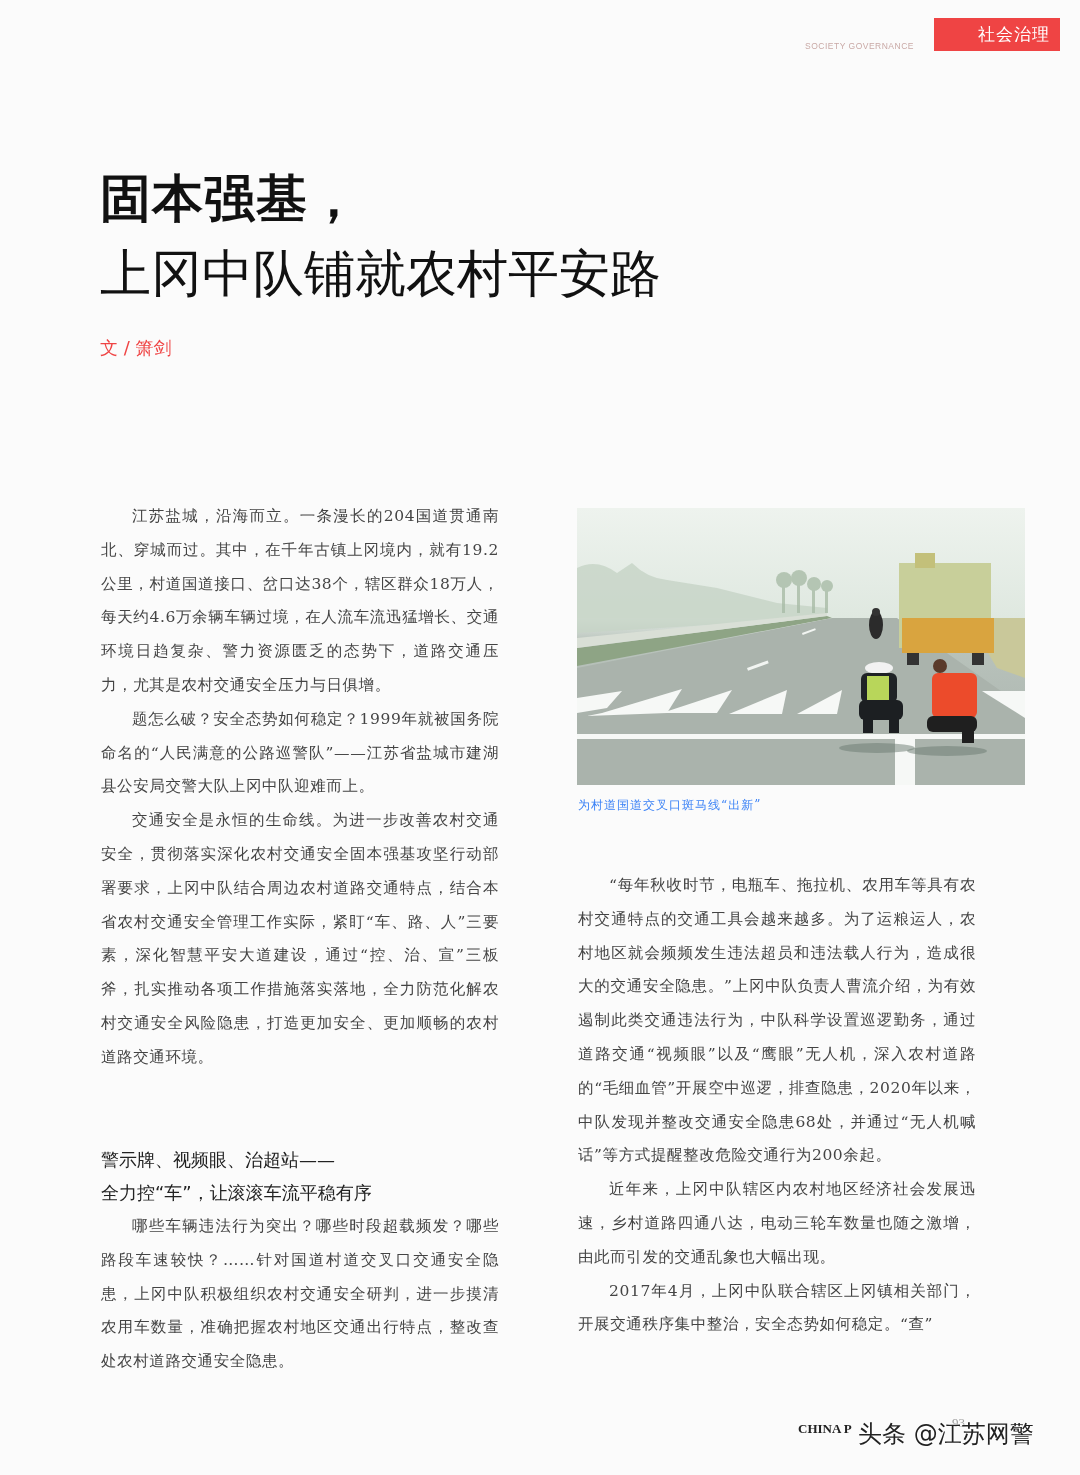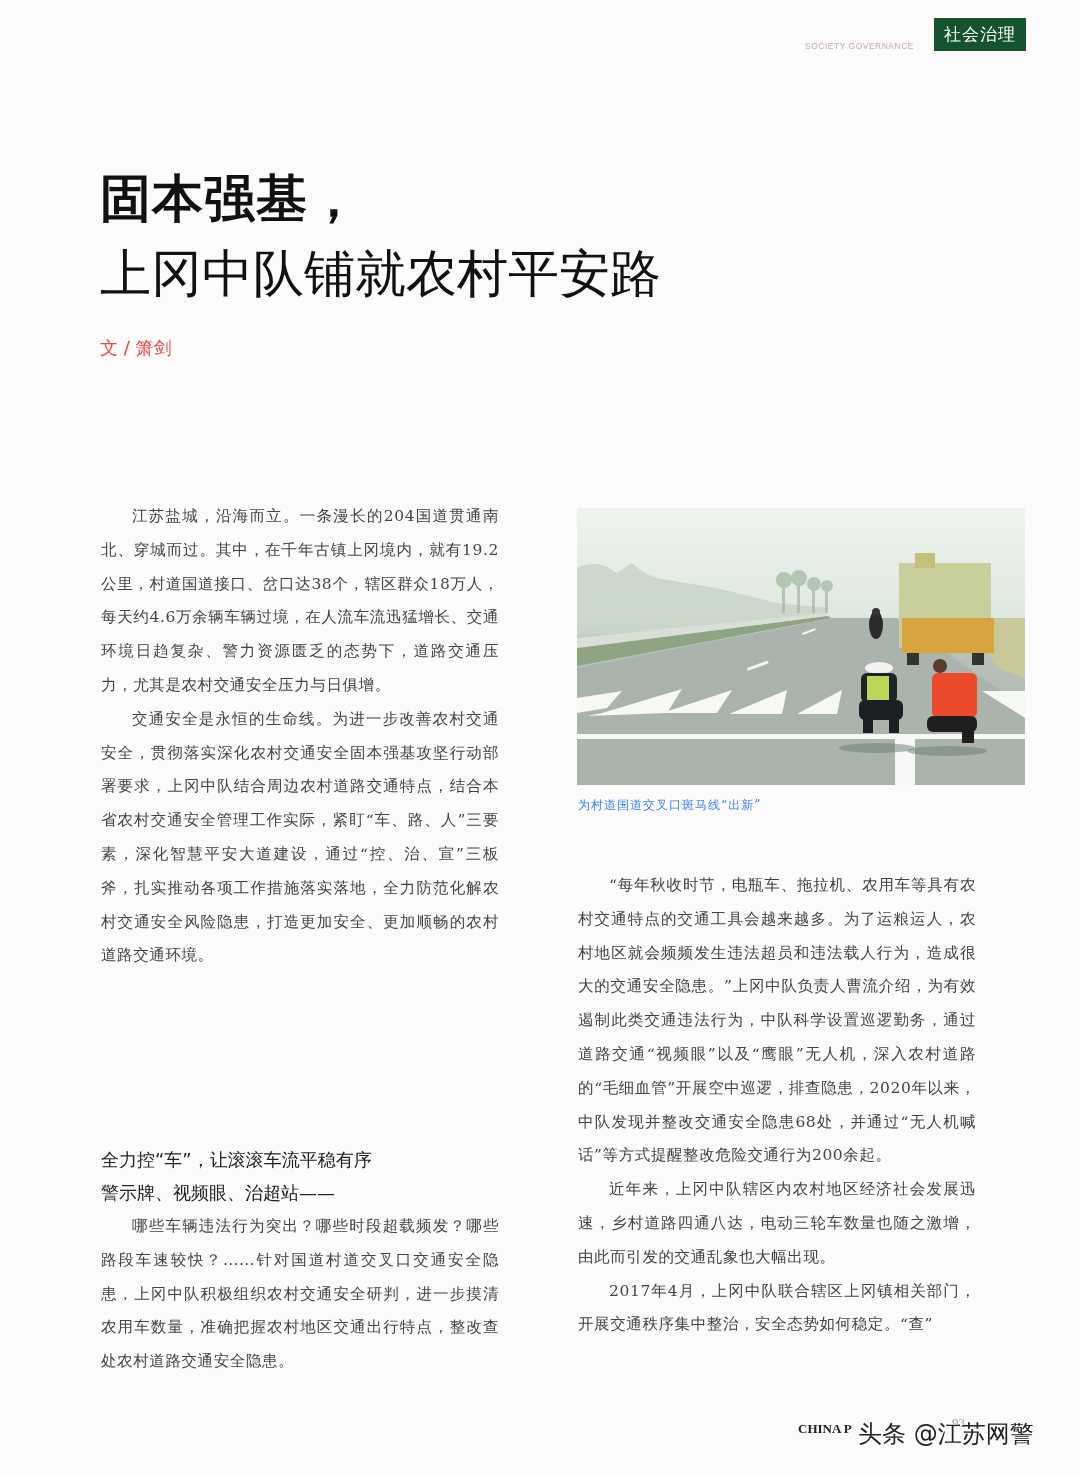--- a/index.html
+++ b/index.html
@@ -9,23 +9,23 @@
     font-family: "DejaVu Serif", "Liberation Serif", serif;
     color: #3a3a3a;
   }
   .header-en {
     position: absolute; left: 805px; top: 41px;
     font-family: "Liberation Sans", sans-serif; font-size: 8.5px; letter-spacing: 0.5px;
     color: #c9a9a6;
   }
   .header-badge {
     position: absolute; left: 934px; top: 18px; width: 92px; height: 33px;
-    background: #14532d; color: #fff;
+    background: #ef4444; color: #fff;
     font-family: "DejaVu Sans", sans-serif; font-size: 17px;
-    display: flex; align-items: center; justify-content: center; letter-spacing: 1px;
+    display: flex; align-items: center; justify-content: center; letter-spacing: 1px; padding-left: 34px;
   }
   .title1 {
     position: absolute; left: 100px; top: 165px;
     font-family: "DejaVu Sans", sans-serif; font-weight: bold; font-size: 51px; color: #111;
     letter-spacing: 1px;
   }
   .title2 {
     position: absolute; left: 100px; top: 240px;
     font-family: "DejaVu Sans", sans-serif; font-size: 51px; color: #111; letter-spacing: 0px;
   }
@@ -73,26 +73,27 @@
 
 <div class="header-en">SOCIETY GOVERNANCE</div>
 <div class="header-badge">社会治理</div>
 
 <div class="title1">固本强基，</div>
 <div class="title2">上冈中队铺就农村平安路</div>
 <div class="byline">文 / 箫剑</div>
 
 <div class="col col-left">
   <p>江苏盐城，沿海而立。一条漫长的204国道贯通南北、穿城而过。其中，在千年古镇上冈境内，就有19.2公里，村道国道接口、岔口达38个，辖区群众18万人，每天约4.6万余辆车辆过境，在人流车流迅猛增长、交通环境日趋复杂、警力资源匮乏的态势下，道路交通压力，尤其是农村交通安全压力与日俱增。</p>
+  <p>题怎么破？安全态势如何稳定？1999年就被国务院命名的“人民满意的公路巡警队”——江苏省盐城市建湖县公安局交警大队上冈中队迎难而上。</p>
   <p>交通安全是永恒的生命线。为进一步改善农村交通安全，贯彻落实深化农村交通安全固本强基攻坚行动部署要求，上冈中队结合周边农村道路交通特点，结合本省农村交通安全管理工作实际，紧盯“车、路、人”三要素，深化智慧平安大道建设，通过“控、治、宣”三板斧，扎实推动各项工作措施落实落地，全力防范化解农村交通安全风险隐患，打造更加安全、更加顺畅的农村道路交通环境。</p>
 </div>
 
 <div class="subhead">
+  <div>警示牌、视频眼、治超站——</div>
   <div>全力控“车”，让滚滚车流平稳有序</div>
-  <div>警示牌、视频眼、治超站——</div>
 </div>
 
 <div class="col col-left-2">
   <p>哪些车辆违法行为突出？哪些时段超载频发？哪些路段车速较快？……针对国道村道交叉口交通安全隐患，上冈中队积极组织农村交通安全研判，进一步摸清农用车数量，准确把握农村地区交通出行特点，整改查处农村道路交通安全隐患。</p>
 </div>
 
 <div class="photo">
   <svg width="448" height="277" viewBox="0 0 448 277">
     <defs>
       <linearGradient id="sky" x1="0" y1="0" x2="0" y2="1">

